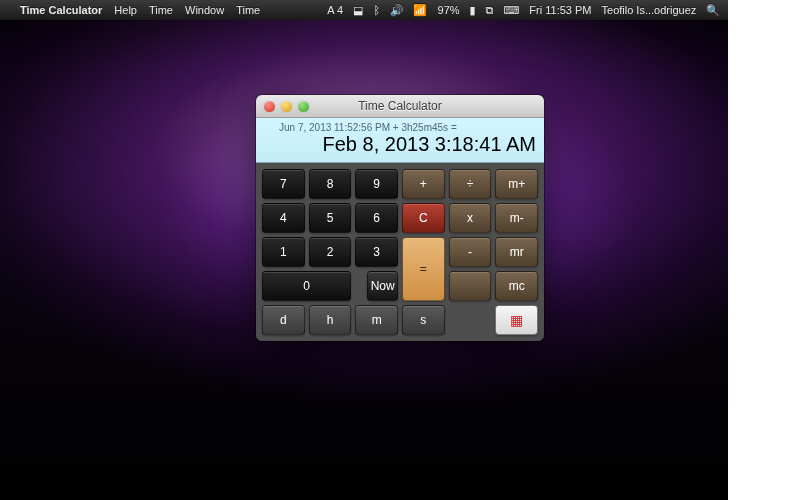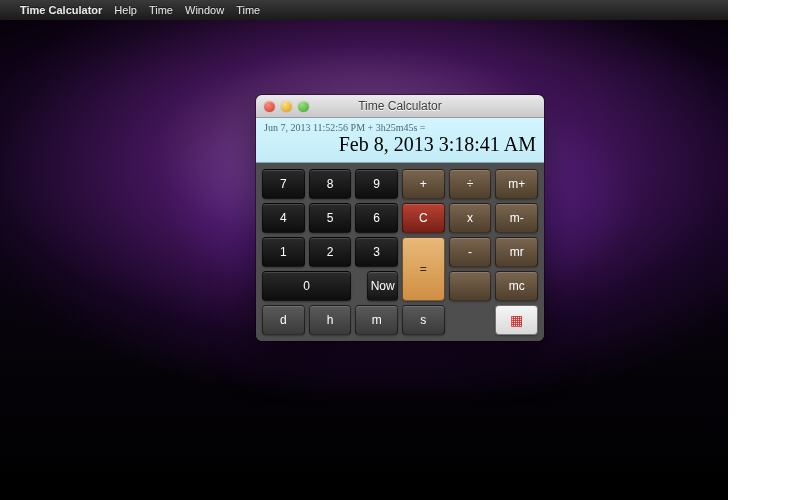--- a/index.html
+++ b/index.html
@@ -39,22 +39,21 @@
   .traffic{display:flex;gap:6px;padding-left:8px;}
   .traffic span{width:11px;height:11px;border-radius:50%;display:block;box-shadow:inset 0 1px 0 rgba(255,255,255,.4),0 0 1px rgba(0,0,0,.4);}
   .tl-close{background:radial-gradient(circle at 35% 30%,#ff8b80,#d0382a);}
   .tl-min  {background:radial-gradient(circle at 35% 30%,#ffe07a,#d99a17);}
   .tl-zoom {background:radial-gradient(circle at 35% 30%,#9be27f,#3ea52c);}
   .titletext{position:absolute;left:0;right:0;text-align:center;font-size:12px;color:#3b3b3b;text-shadow:0 1px 0 #fff;}
   
   .display{
     background:linear-gradient(180deg,#d3f5ff 0%,#c3ecf7 100%);
     border-bottom:1px solid #7fa8b3;
-    padding:4px 8px 6px 8px;
-    font-family:Liberation Serif, serif;
+    padding:4px 8px 6px 23px;
   }
   .expr{font-size:10px;color:#4c6a72;white-space:nowrap;}
   .result{font-size:20px;color:#000;text-align:right;font-weight:500;white-space:nowrap;}
   
   .pad{
     background:#4e4e4e;padding:6px;display:grid;
     grid-template-columns:repeat(6,1fr);grid-auto-rows:30px;gap:4px;
   }
   .btn{
     border-radius:4px;display:flex;align-items:center;justify-content:center;
@@ -79,20 +78,34 @@
 <div class="desktop">
 
   <div class="menubar">
     <div class="left">
       <span class="ico"></span>
       <span class="appname">Time Calculator</span>
       <span>Help</span>
       <span>Time</span>
       <span>Window</span>
       <span>Time</span>
+    </div>
+    <div class="right">
+      <span class="ico">A 4</span>
+      <span class="ico">⬓</span>
+      <span class="ico">ᛒ</span>
+      <span class="ico">🔊</span>
+      <span class="ico">📶</span>
+      <span class="ico">97%</span>
+      <span class="ico">▮</span>
+      <span class="ico">⧉</span>
+      <span class="ico">⌨</span>
+      <span>Fri 11:53 PM</span>
+      <span>Teofilo Is...odriguez</span>
+      <span class="ico">🔍</span>
     </div>
   </div>
 
   <div class="win">
     <div class="titlebar">
       <div class="traffic">
         <span class="tl-close"></span>
         <span class="tl-min"></span>
         <span class="tl-zoom"></span>
       </div>

